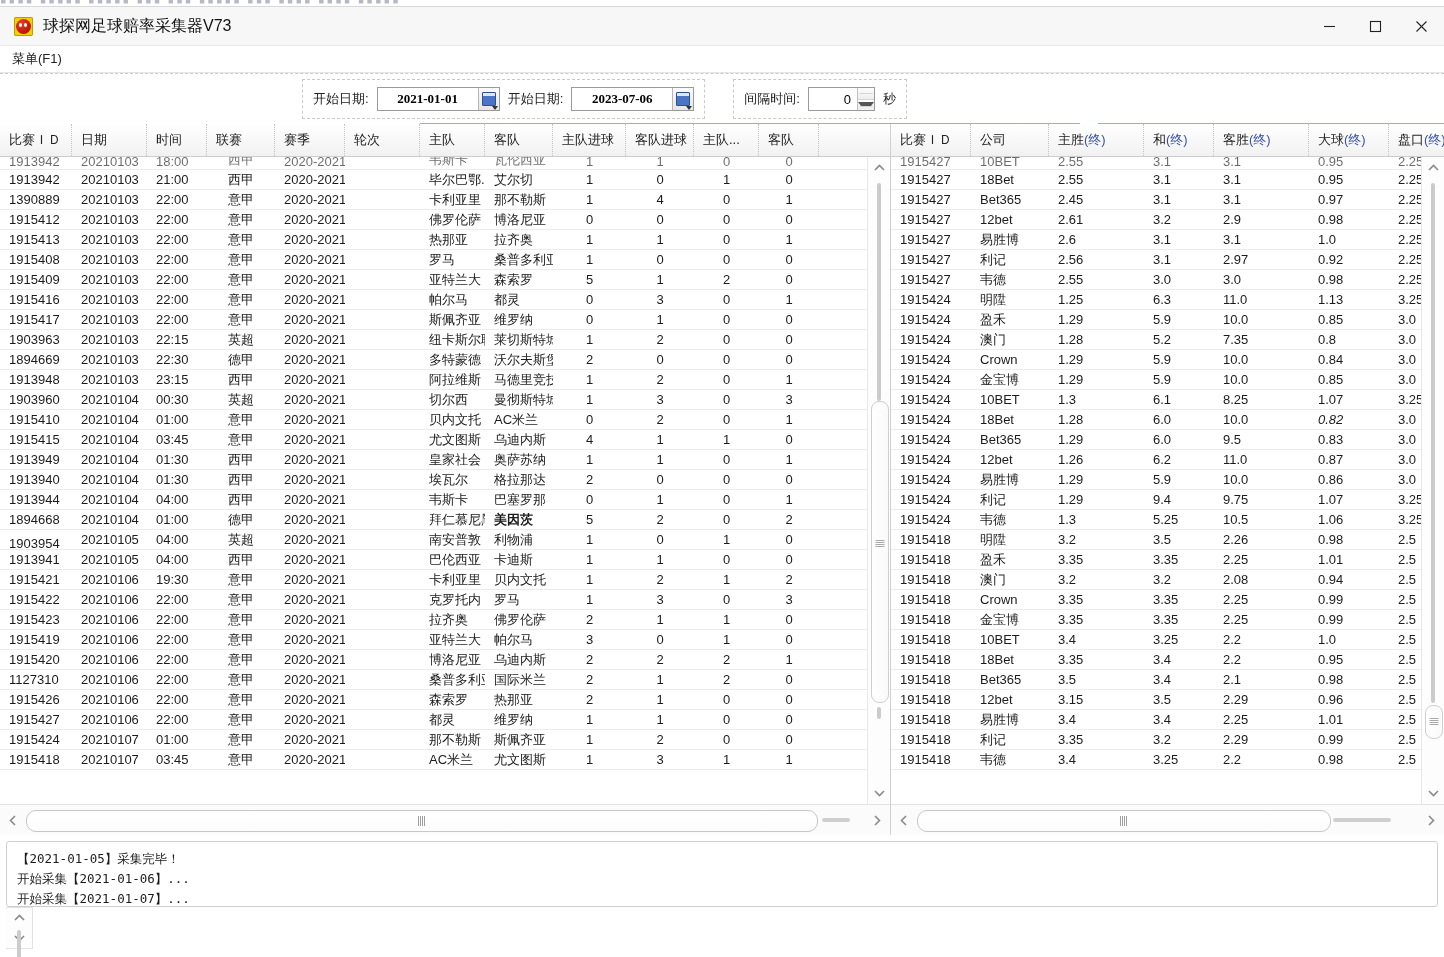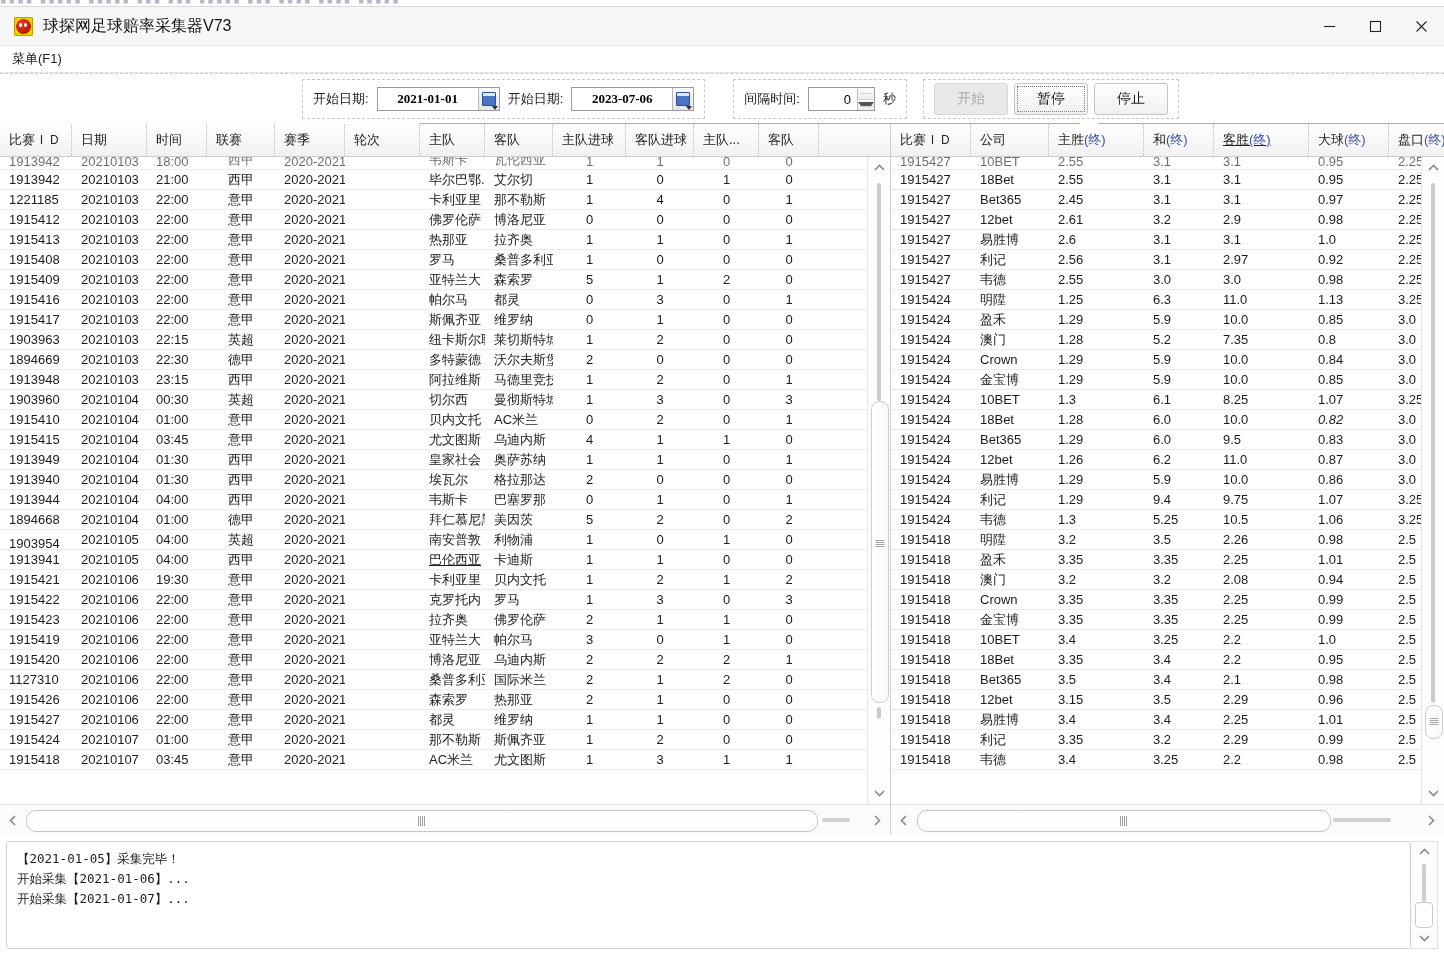--- a/index.html
+++ b/index.html
@@ -196,21 +196,21 @@
   .hsb .track{flex:1;height:20px;position:relative;}
   .hsb .thumb{
     position:absolute;top:0;height:20px;border:1px solid #c7c7c7;border-radius:10px;
     background:linear-gradient(#ffffff,#fcfcfc);
   }
   .hsb .thumb .grip{position:absolute;top:50%;left:50%;transform:translate(-50%,-50%);width:8px;height:10px;
     background:repeating-linear-gradient(90deg,#9e9e9e 0 1px,transparent 1px 2px);}
   .hsb .rail{position:absolute;top:8px;height:4px;border-radius:2px;background:#cfcfcf;}
 
   
-  .logwrap{height:122px;min-height:122px;background:#fff;display:flex;padding:6px 6px 8px 6px;box-sizing:border-box;}
+  .logwrap{height:122px;min-height:122px;background:#fff;display:flex;padding:6px 6px 8px 6px;box-sizing:border-box;flex-direction:column;}
   .logbox{
     flex:1;border:1px solid #cfcfcf;border-radius:3px;background:#fff;
     padding:7px 10px;overflow:hidden;
     font-family:"DejaVu Sans Mono","Liberation Mono",monospace;
     font-size:12.5px;line-height:20px;color:#1b1b1b;
   }
   .logline{white-space:pre;}
   .logsb{width:26px;display:flex;flex-direction:column;align-items:center;
     border:1px solid #e2e2e2;border-left:none;background:#fdfdfd;}
   .logsb .arr{height:20px;display:flex;align-items:center;justify-content:center;width:100%;}
@@ -293,25 +293,20 @@
               <div class="tri-up"></div>
             </div>
           <div>
               <div class="tri-dn"></div>
             </div>
         </div>
       </div>
       <span class="lbl">秒</span>
     </div>
 
-    <div class="tb-group" style="margin-left:16px;gap:6px;">
-      <div class="btn disabled">开始</div>
-      <div class="btn focused">暂停</div>
-      <div class="btn">停止</div>
-    </div>
 
     <div class="accent-line"></div>
     <div class="accent-notch"></div>
   </div>
 
   <div class="tables">
 
     <div class="tpanel left">
       <div class="thead" id="match-head">
           <div class="th" style="width: 72px;">
@@ -375,21 +370,21 @@
               <div class="td" style="width: 70px;">2020-2021 17</div>
               <div class="td" style="width: 75px;"></div>
               <div class="td" style="width: 65px;">毕尔巴鄂...</div>
               <div class="td" style="width: 68px;">艾尔切</div>
               <div class="td c" style="width: 73px;">1</div>
               <div class="td c" style="width: 68px;">0</div>
               <div class="td c" style="width: 65px;">1</div>
               <div class="td c" style="width: 60px;">0</div>
             </div>
             <div class="trow">
-              <div class="td" style="width: 72px;">1221185</div>
+              <div class="td" style="width: 72px;">1390889</div>
               <div class="td" style="width: 75px;">20210103</div>
               <div class="td" style="width: 60px;">22:00</div>
               <div class="td c" style="width: 68px;">意甲</div>
               <div class="td" style="width: 70px;">2020-2021 15</div>
               <div class="td" style="width: 75px;"></div>
               <div class="td" style="width: 65px;">卡利亚里</div>
               <div class="td" style="width: 68px;">那不勒斯</div>
               <div class="td c" style="width: 73px;">1</div>
               <div class="td c" style="width: 68px;">4</div>
               <div class="td c" style="width: 65px;">0</div>
@@ -606,21 +601,21 @@
               <div class="td c" style="width: 60px;">1</div>
             </div>
             <div class="trow">
               <div class="td" style="width: 72px;">1894668</div>
               <div class="td" style="width: 75px;">20210104</div>
               <div class="td" style="width: 60px;">01:00</div>
               <div class="td c" style="width: 68px;">德甲</div>
               <div class="td" style="width: 70px;">2020-2021 14</div>
               <div class="td" style="width: 75px;"></div>
               <div class="td" style="width: 65px;">拜仁慕尼黑</div>
-              <div class="td" style="width: 68px;">美因茨</div>
+              <div class="td" style="width: 68px; font-weight: bold;">美因茨</div>
               <div class="td c" style="width: 73px;">5</div>
               <div class="td c" style="width: 68px;">2</div>
               <div class="td c" style="width: 65px;">0</div>
               <div class="td c" style="width: 60px;">2</div>
             </div>
             <div class="trow">
               <div class="td" style="width: 72px; margin-top: 8px;">1903954</div>
               <div class="td" style="width: 75px;">20210105</div>
               <div class="td" style="width: 60px;">04:00</div>
               <div class="td c" style="width: 68px;">英超</div>
@@ -633,21 +628,21 @@
               <div class="td c" style="width: 65px;">1</div>
               <div class="td c" style="width: 60px;">0</div>
             </div>
             <div class="trow">
               <div class="td" style="width: 72px;">1913941</div>
               <div class="td" style="width: 75px;">20210105</div>
               <div class="td" style="width: 60px;">04:00</div>
               <div class="td c" style="width: 68px;">西甲</div>
               <div class="td" style="width: 70px;">2020-2021 17</div>
               <div class="td" style="width: 75px;"></div>
-              <div class="td" style="width: 65px; text-decoration: underline;">巴伦西亚</div>
+              <div class="td" style="width: 65px;">巴伦西亚</div>
               <div class="td" style="width: 68px;">卡迪斯</div>
               <div class="td c" style="width: 73px;">1</div>
               <div class="td c" style="width: 68px;">1</div>
               <div class="td c" style="width: 65px;">0</div>
               <div class="td c" style="width: 60px;">0</div>
             </div>
             <div class="trow">
               <div class="td" style="width: 72px;">1915421</div>
               <div class="td" style="width: 75px;">20210106</div>
               <div class="td" style="width: 60px;">19:30</div>
@@ -837,21 +832,21 @@
             <span>公司</span>
           </div>
           <div class="th" style="width: 95px;">
             <span>主胜</span>
             <span class="sfx">(终)</span>
           </div>
           <div class="th" style="width: 70px;">
             <span>和</span>
             <span class="sfx">(终)</span>
           </div>
-          <div class="th" style="width: 95px; text-decoration: underline;">
+          <div class="th" style="width: 95px;">
             <span>客胜</span>
             <span class="sfx">(终)</span>
           </div>
           <div class="th" style="width: 80px;">
             <span>大球</span>
             <span class="sfx">(终)</span>
           </div>
           <div class="th" style="width: 78px;">
             <span>盘口</span>
             <span class="sfx">(终)</span>

